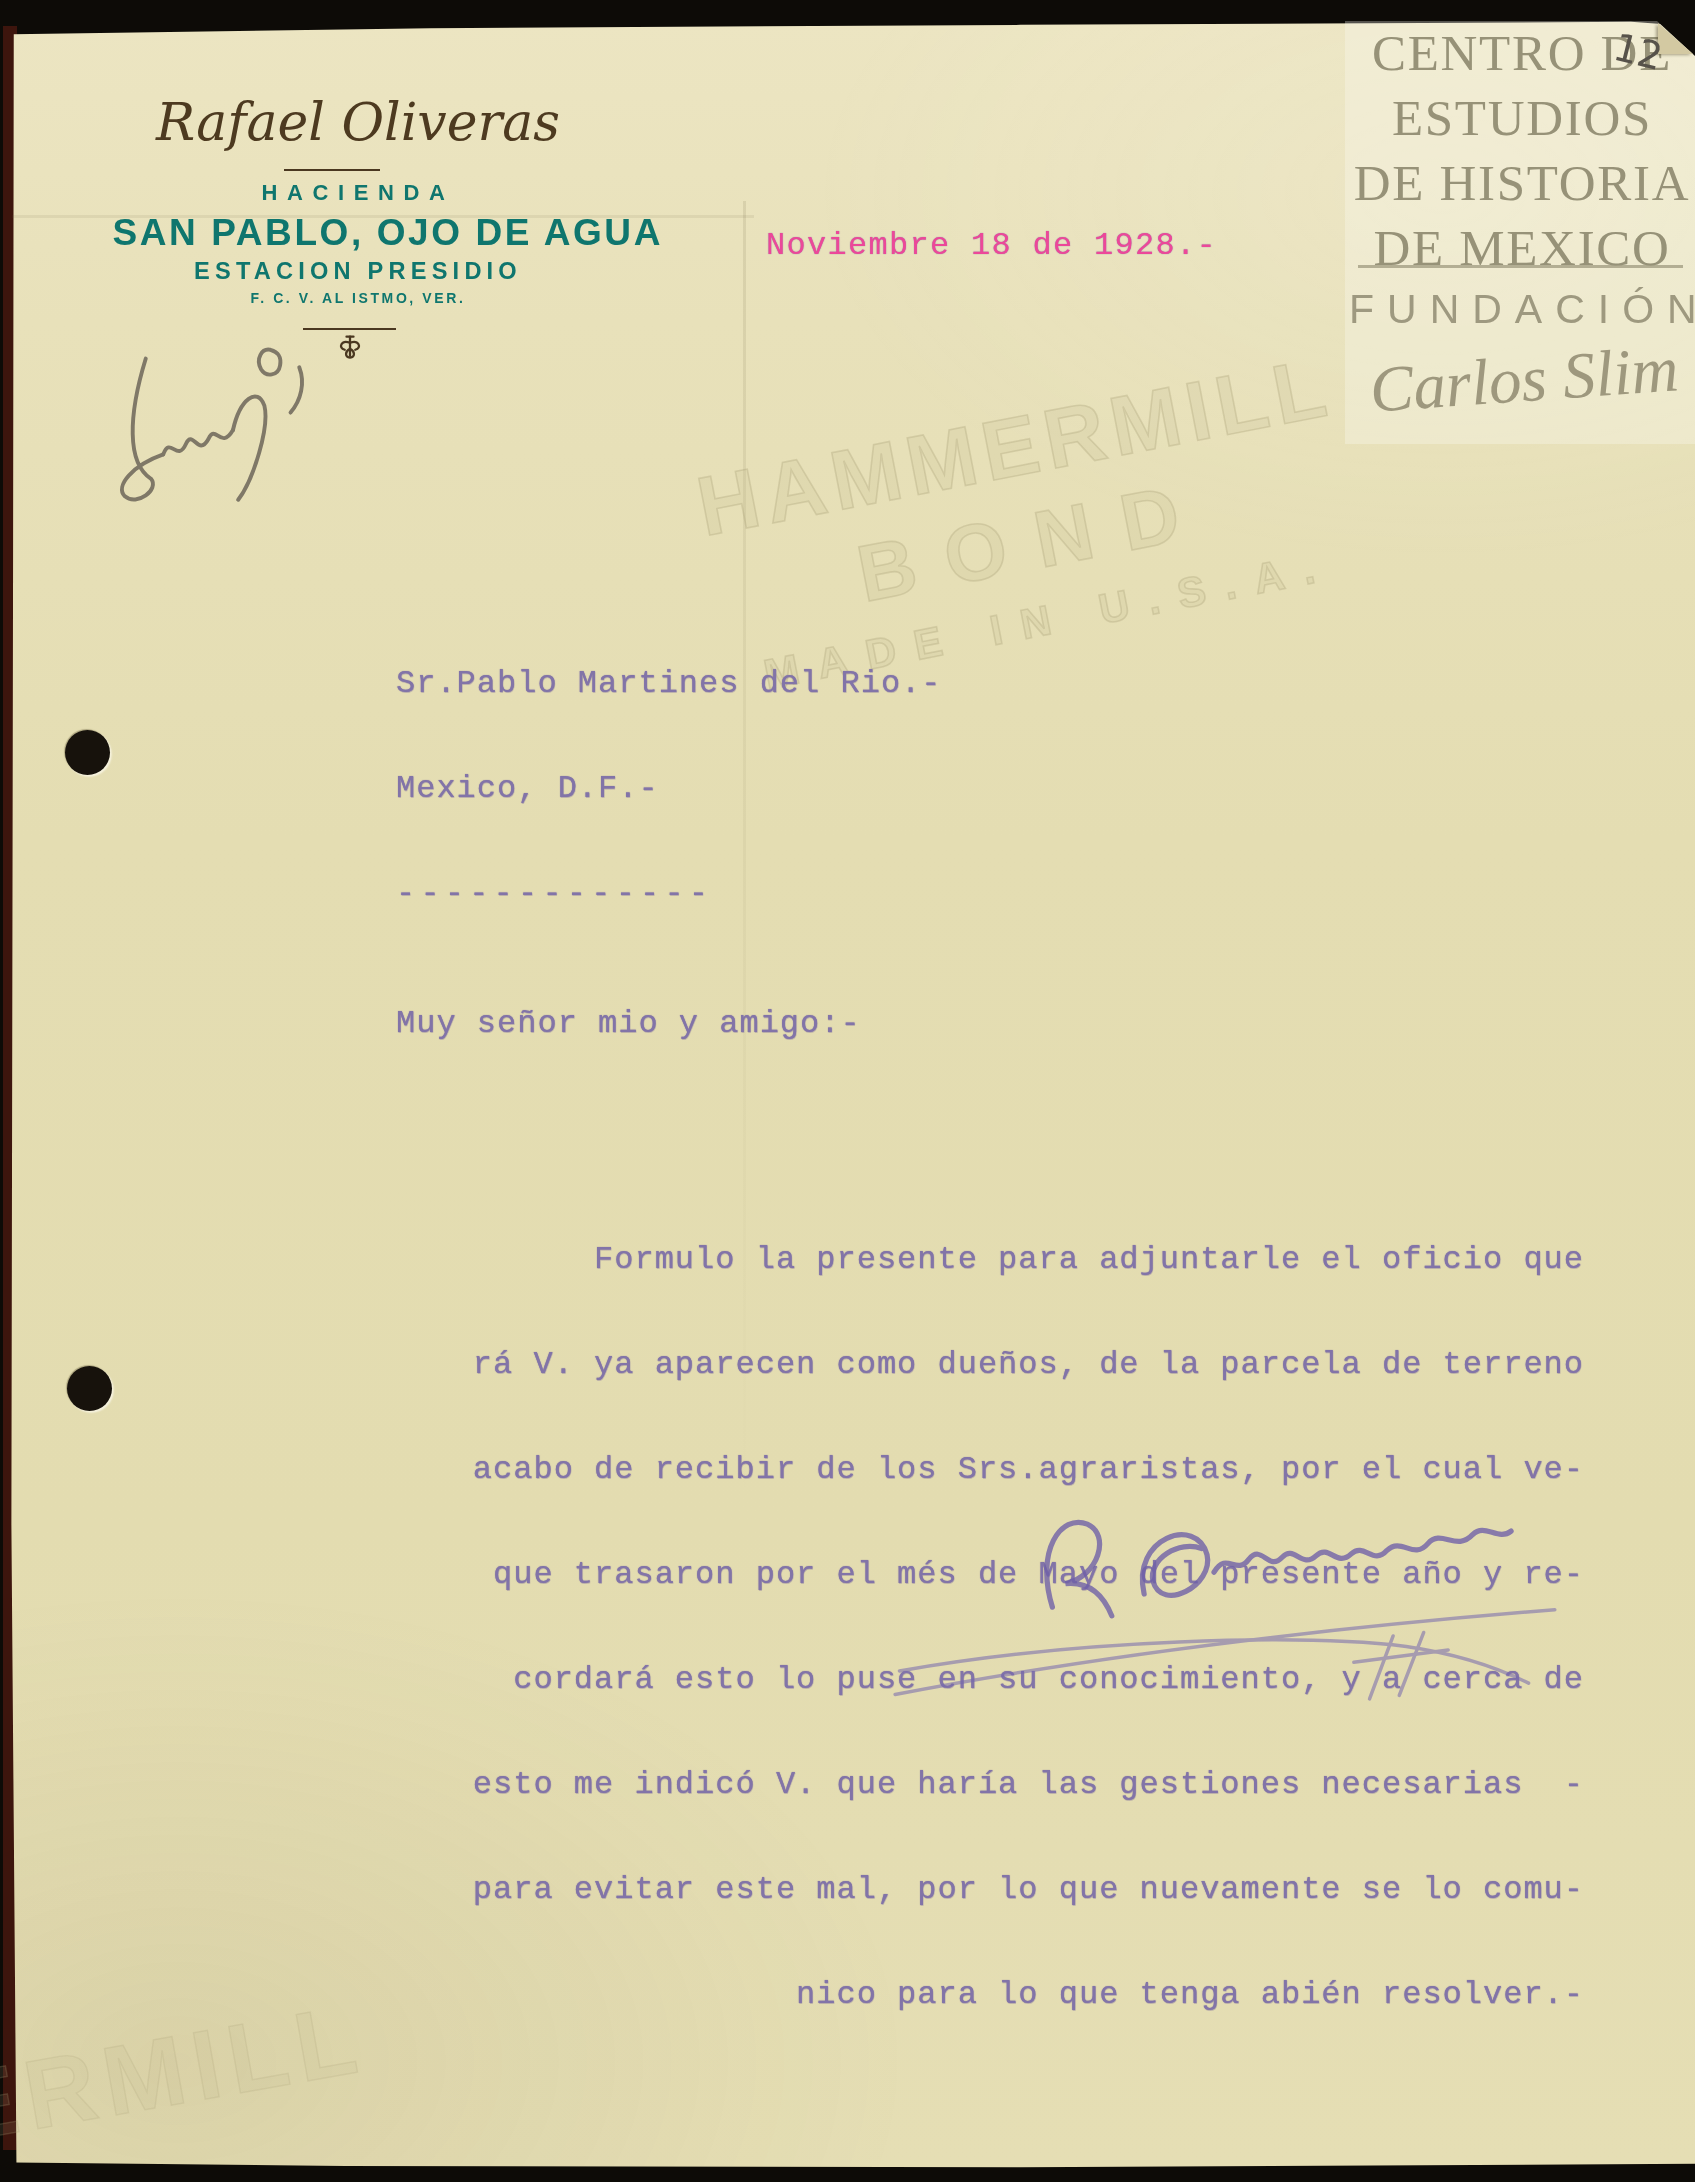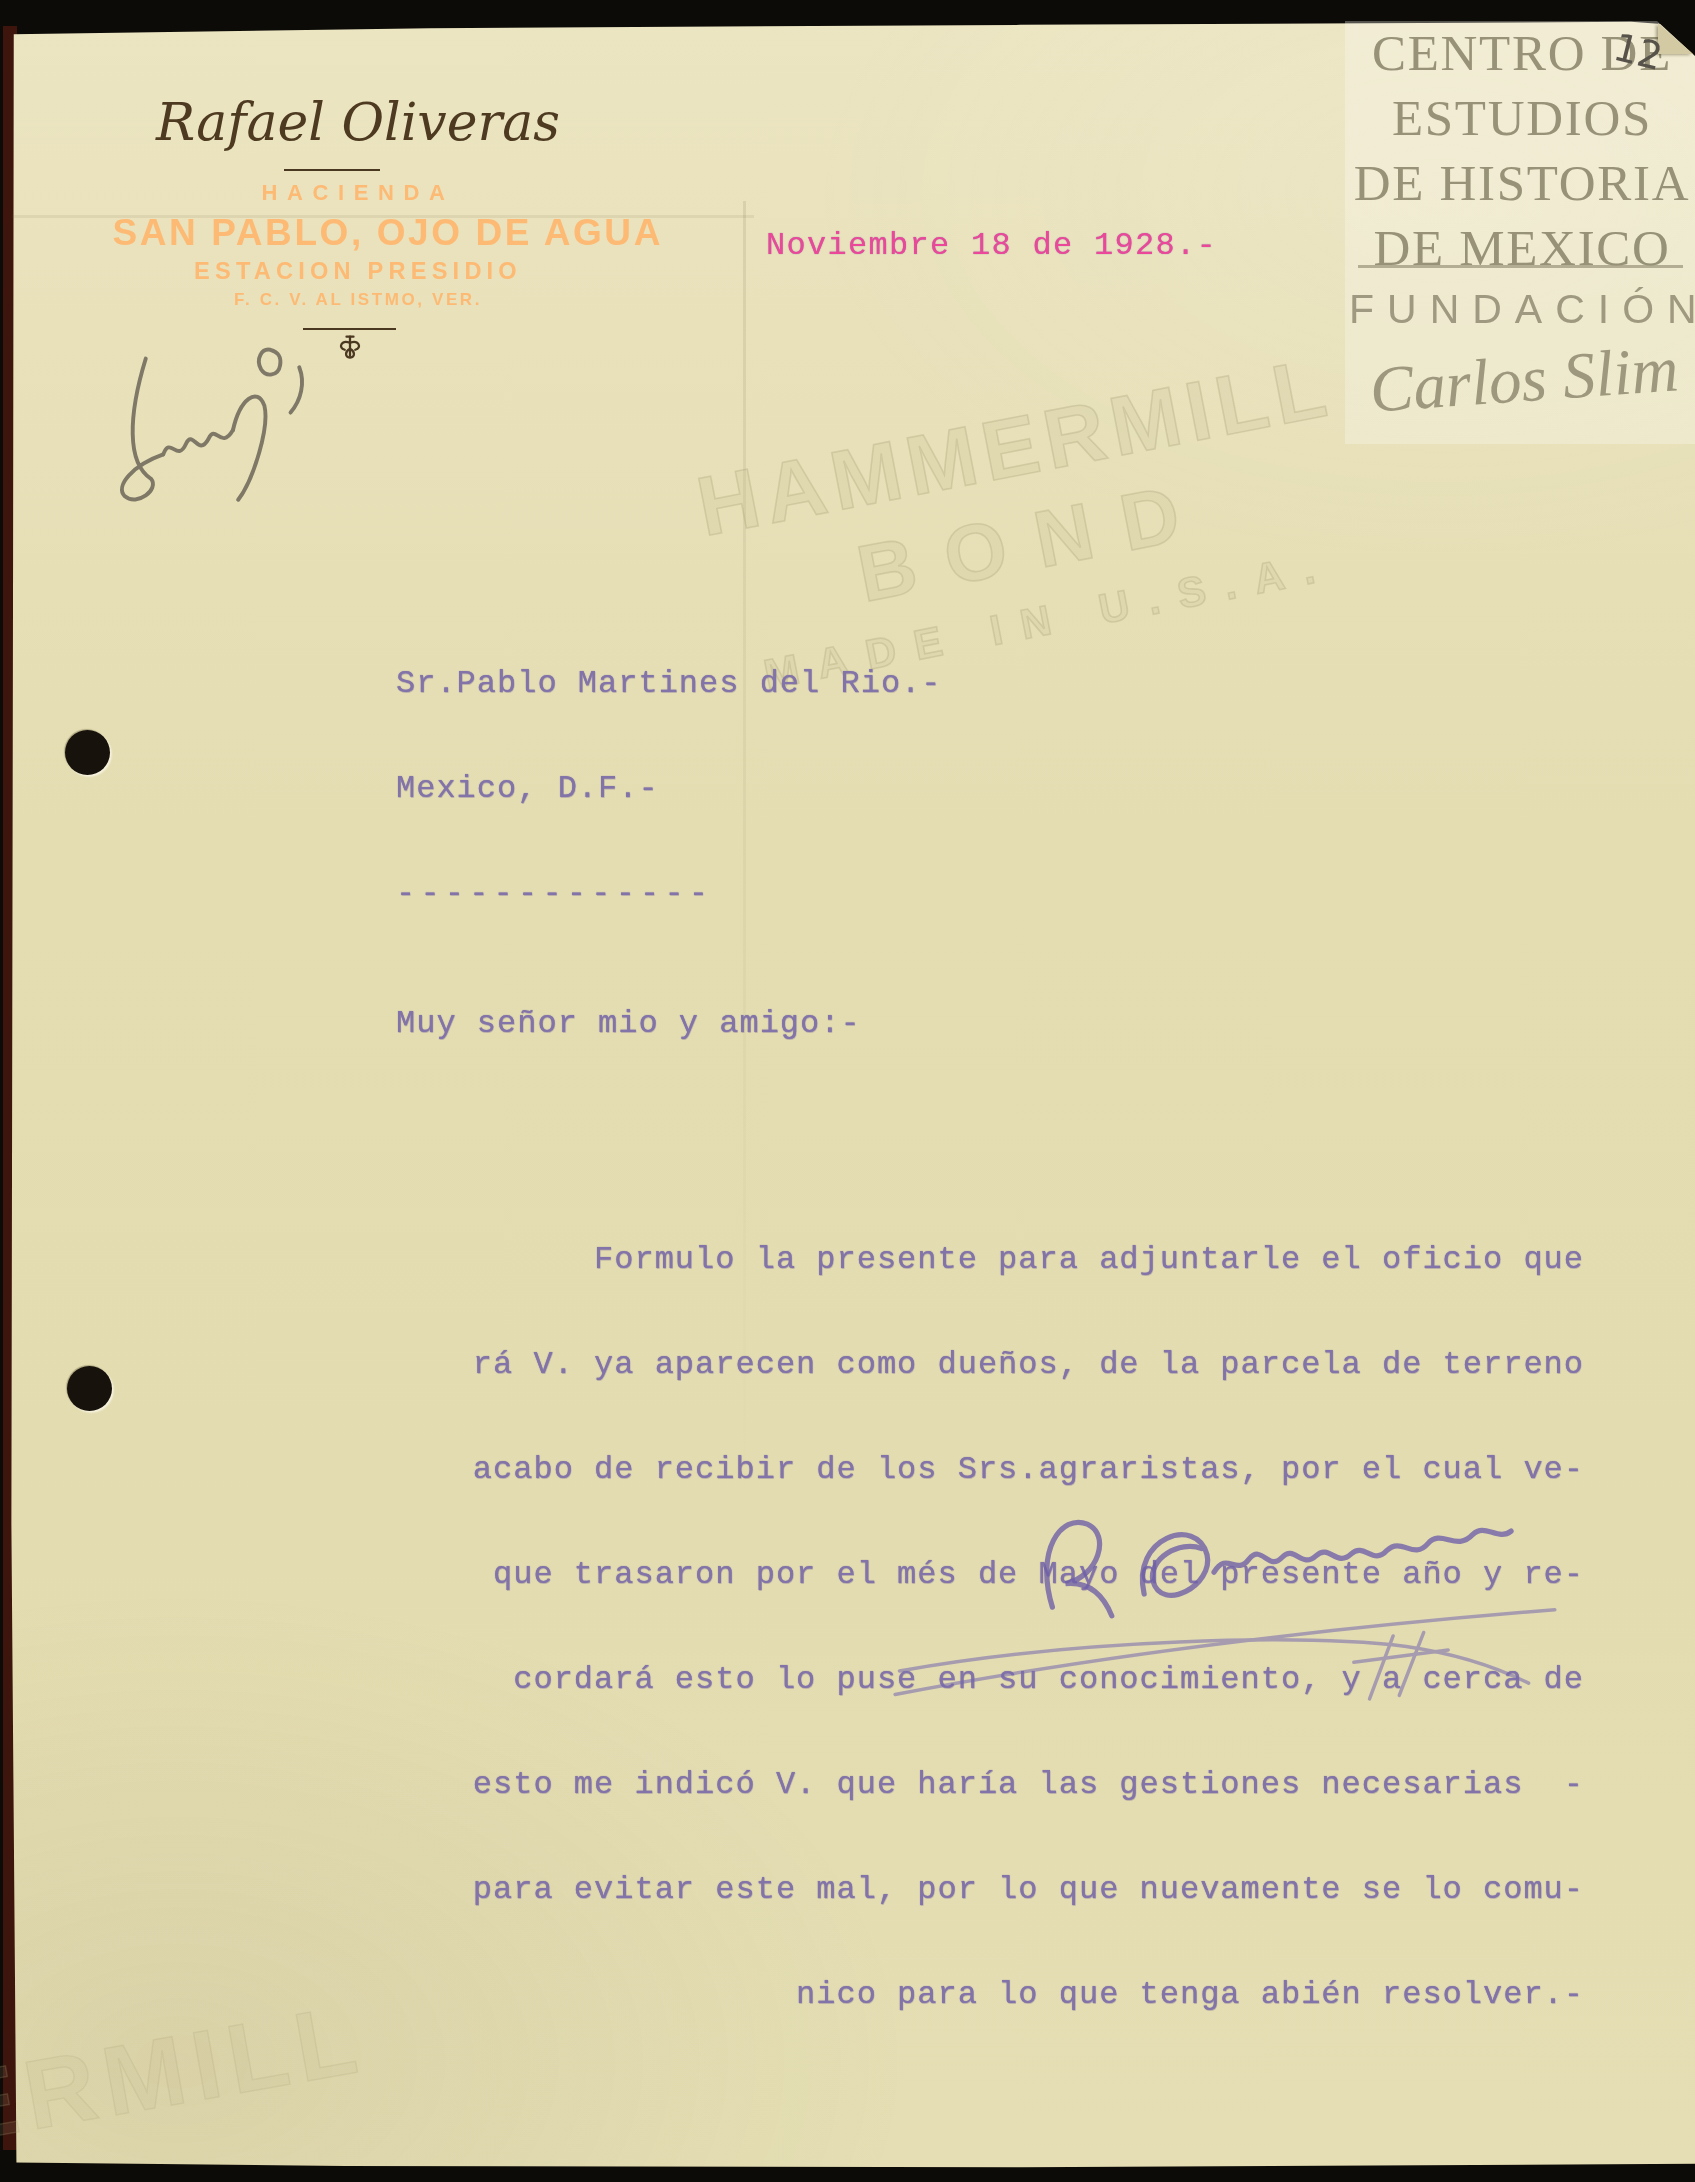--- a/index.html
+++ b/index.html
@@ -25,28 +25,28 @@
   .stamp-line{font-size:51px;line-height:65px;letter-spacing:1.7px;}
   .stamp-rule{position:absolute;left:1358px;top:265px;width:325px;height:2.6px;background:rgba(138,133,107,0.60);}
   .stamp-fund{position:absolute;left:1349px;top:286px;width:346px;text-align:center;
               font-size:41px;letter-spacing:13px;color:rgba(138,133,107,0.80);
               font-family:"Liberation Sans",sans-serif;}
   .stamp-sig{position:absolute;left:1345px;top:342px;width:358px;text-align:center;
              font-size:65px;font-style:italic;transform:rotate(-4deg);
              color:rgba(143,138,112,0.85);font-family:"Liberation Serif",serif;}
 
   
-  .lh{position:absolute;color:#fdba74;text-align:center;}
+  .lh{position:absolute;color:#0f766e;text-align:center;}
   .lh-script{left:131px;top:80px;width:454px;font-family:"DejaVu Serif",serif;
              font-style:italic;font-size:52px;color:#4d3a20;margin-top:12px;}
   .lh-rule1{position:absolute;left:284px;top:169px;width:96px;height:1.7px;background:#4a3820;}
   .lh-hacienda{left:131px;top:180px;width:454px;font-size:22px;letter-spacing:9.6px;font-weight:bold;}
   .lh-main{left:52px;top:212px;width:611px;font-size:37px;font-weight:bold;letter-spacing:2.6px;text-align:right;}
   .lh-estacion{left:131px;top:258px;width:454px;font-size:23.6px;font-weight:bold;letter-spacing:5.2px;}
-  .lh-fcv{left:131px;top:290px;width:454px;font-size:17px;font-weight:bold;letter-spacing:2.6px;}
+  .lh-fcv{left:131px;top:290px;width:454px;font-size:14px;font-weight:bold;letter-spacing:2.6px;}
   .lh-rule2{position:absolute;left:303px;top:328px;width:93px;height:1.7px;background:#4a3820;}
 
   
   .wm{color:rgba(188,180,138,0.16);-webkit-text-stroke:1.6px rgba(172,164,122,0.34);
       font-weight:bold;font-family:"Liberation Sans",sans-serif;text-align:center;}
   .wm-block{position:absolute;left:611px;top:397px;width:838px;transform:rotate(-11deg);}
   .wm-l1{font-size:84px;letter-spacing:7px;line-height:96px;}
   .wm-l2{font-size:80px;letter-spacing:30px;line-height:98px;}
   .wm-l3{font-size:42px;letter-spacing:19px;line-height:61px;}
   .wm-bottom{position:absolute;left:-52px;top:2000px;width:611px;transform:rotate(-10deg);

